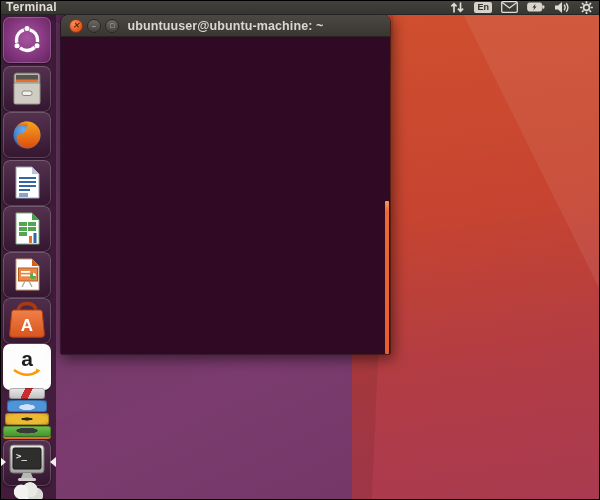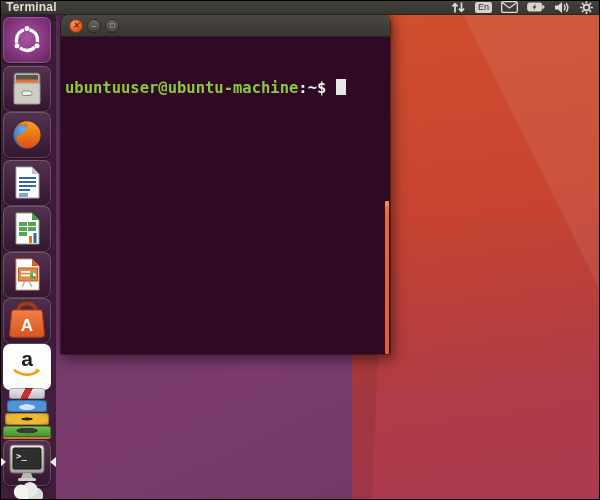--- a/index.html
+++ b/index.html
@@ -20,21 +20,21 @@
   .wall-red-facet2 { position:absolute; inset:0; background:rgba(0,0,0,0.08);
     clip-path:polygon(0 0,17% 0,8% 100%,0 100%); }
 
   
   .menubar { position:absolute; left:0; top:0; right:0; height:15px; z-index:40;
     background:linear-gradient(#44423d,#373531); display:flex; align-items:center;
     justify-content:space-between; padding:0 6px; border-bottom:1px solid #262522; }
   .app-title { color:#e2ded6; font-size:12px; font-weight:bold; letter-spacing:0.2px; }
   .tray { display:flex; align-items:center; gap:9px; }
   .tray svg { display:block; }
-  .en-badge { background:#d6d2c9; color:#34322e; font-size:9px; font-weight:normal;
+  .en-badge { background:#d6d2c9; color:#34322e; font-size:9px; font-weight:bold;
     padding:0 3px; border-radius:2px; line-height:11px; height:11px; }
 
   
   .launcher { position:absolute; left:0; top:15px; bottom:0; width:56px; z-index:20;
     background:linear-gradient(to bottom, rgba(34,8,30,0.50), rgba(24,6,22,0.58));
     overflow:hidden; }
   .tile { position:absolute; left:3px; width:48px; height:46px; border-radius:7px;
     box-shadow:inset 0 0 0 1px rgba(255,255,255,0.20), 0 1px 2px rgba(0,0,0,0.45);
     overflow:hidden; }
   .tile svg { display:block; width:100%; height:100%; }
@@ -288,21 +288,21 @@
         <span class="wbtn close">
             <i>✕</i>
           </span>
         <span class="wbtn min">
             <i>–</i>
           </span>
         <span class="wbtn max">
             <i>□</i>
           </span>
       </div>
+      <span class="wtitle">ubuntuuser@ubuntu-machine: ~</span>
     </div>
     <div class="term">
-      <div class="tline"><span class="g">ubuntuuser@ubuntu-machine</span><span class="w">:~$</span><span class="cursor"></span></div>
     </div>
     <div class="scrollbar"></div>
   </div>
 
   <div class="frame"></div>
 </div>
 
 </body></html>

